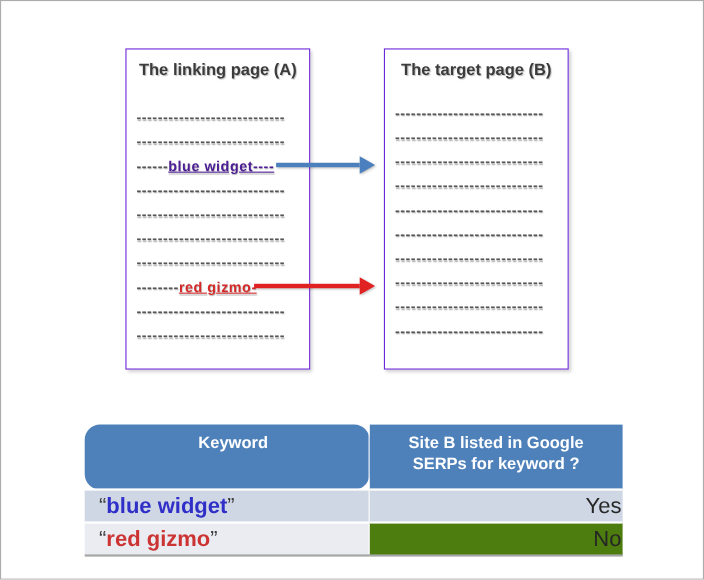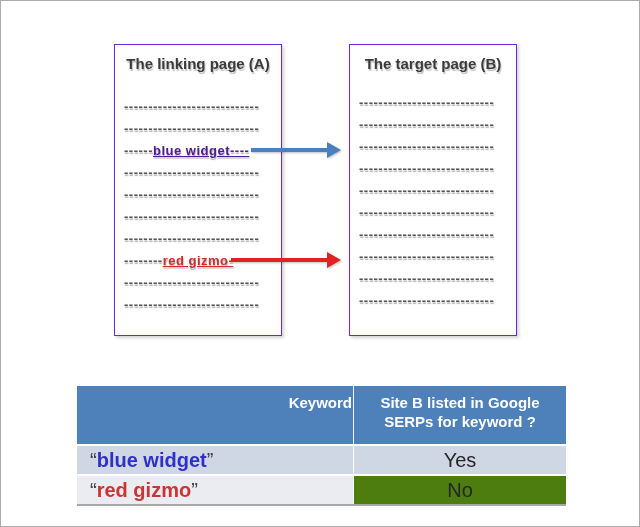--- a/index.html
+++ b/index.html
@@ -67,31 +67,31 @@
     font-size:15px;
   }
   table.serp th{
     height:50px;
     font-weight:bold;
     color:#FFFFFF;
     vertical-align:top;
     padding-top:7px;
     line-height:19px;
   }
-  table.serp th.c1{width:244px;text-align:right;padding-left:31px;}
+  table.serp th.c1{width:244px;text-align:center;padding-left:13px;border-radius:14px;}
   table.serp th.c2{text-align:center;border-left:1px solid rgba(255,255,255,0.9);padding-left:14px;padding-right:14px;}
   table.serp td{
     height:26px;
     border-top:2px solid #FFFFFF;
     color:#262626;
     font-size:20px;
     vertical-align:middle;
   }
   table.serp td.c1{padding-left:13px;text-align:left;}
-  table.serp td.c2{text-align:center;border-left:1px solid rgba(255,255,255,0.9);}
+  table.serp td.c2{text-align:right;border-left:1px solid rgba(255,255,255,0.9);}
   table.serp tr:last-child td{border-bottom:2px solid #A6A6A6;}
   td .q{color:#3F3F3F;}
   td .k{font-weight:bold;}
 </style>
 </head>
 <body>
 
 <div class="frame">
 
   <div class="pagebox a">

